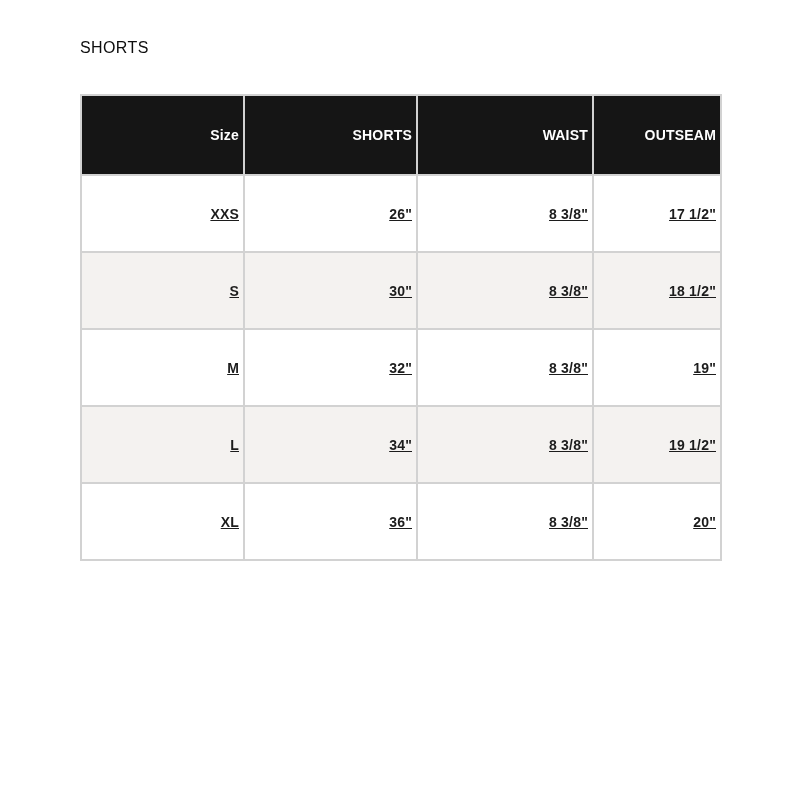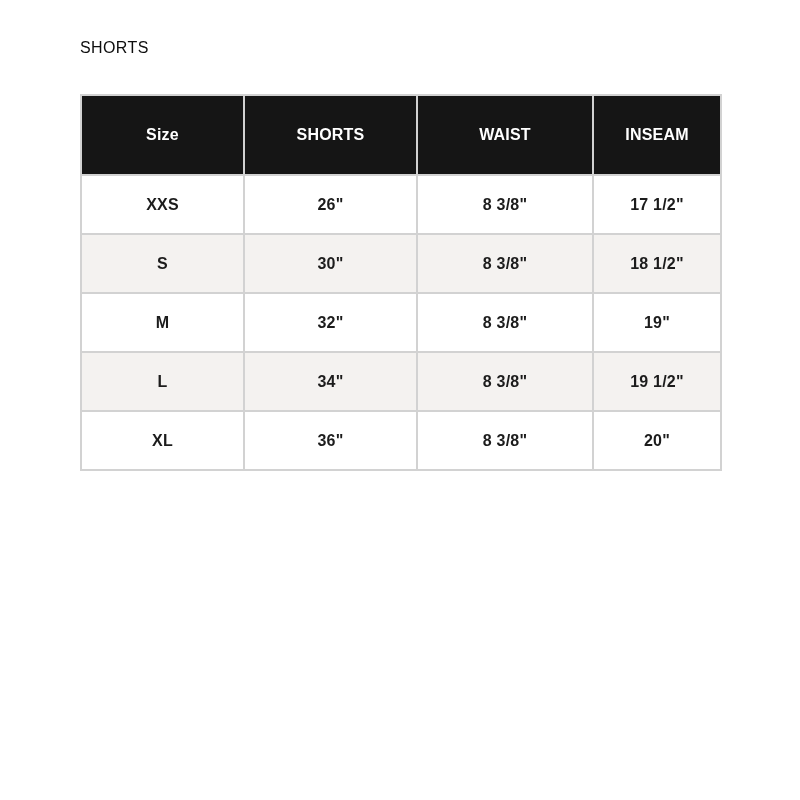--- a/index.html
+++ b/index.html
@@ -33,36 +33,37 @@
     color: #0d0d0d;
   }
   table.size-chart {
     border-collapse: collapse;
     table-layout: fixed;
     width: 640px;
   }
   .size-chart th,
   .size-chart td {
     border: 2px solid var(--border);
-    text-align: center;
+    text-align: right;
     vertical-align: middle;
     font-weight: 700;
-    font-size: 16px;
+    font-size: 14px;
     letter-spacing: 0.2px;
-    padding: 12px;
+    padding: 4px;
   }
   .size-chart thead th {
     background: var(--header-bg);
     color: var(--header-text);
     height: 80px;
   }
   .size-chart tbody td {
     color: var(--body-text);
-    height: 59px;
+    height: 77px;
     background: var(--row-odd-bg);
+    text-decoration: underline;
   }
   .size-chart tbody tr:nth-child(even) td {
     background: var(--row-even-bg);
   }
 </style>
 </head>
 <body>
 
 <main class="page">
 
@@ -73,21 +74,21 @@
       <col style="width:163px">
       <col style="width:173px">
       <col style="width:176px">
       <col style="width:128px">
     </colgroup>
     <thead>
       <tr>
         <th>Size</th>
         <th>SHORTS</th>
         <th>WAIST</th>
-        <th>INSEAM</th>
+        <th>OUTSEAM</th>
       </tr>
     </thead>
     <tbody>
       <tr>
         <td>XXS</td>
         <td>26"</td>
         <td>8 3/8"</td>
         <td>17 1/2"</td>
       </tr>
       <tr>

